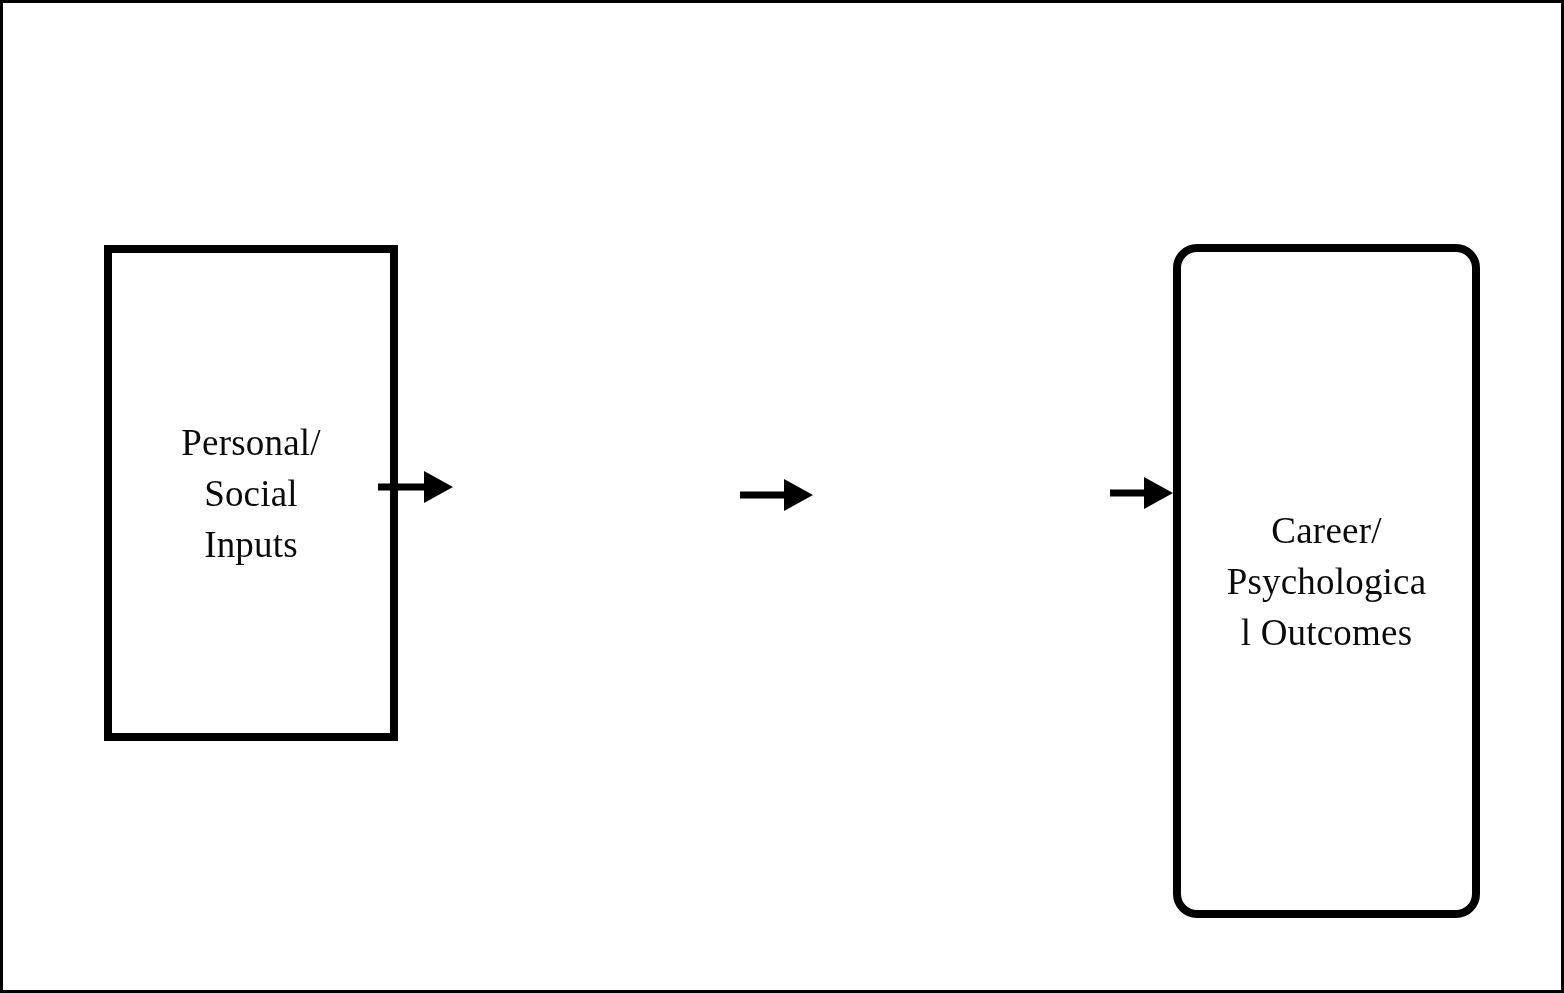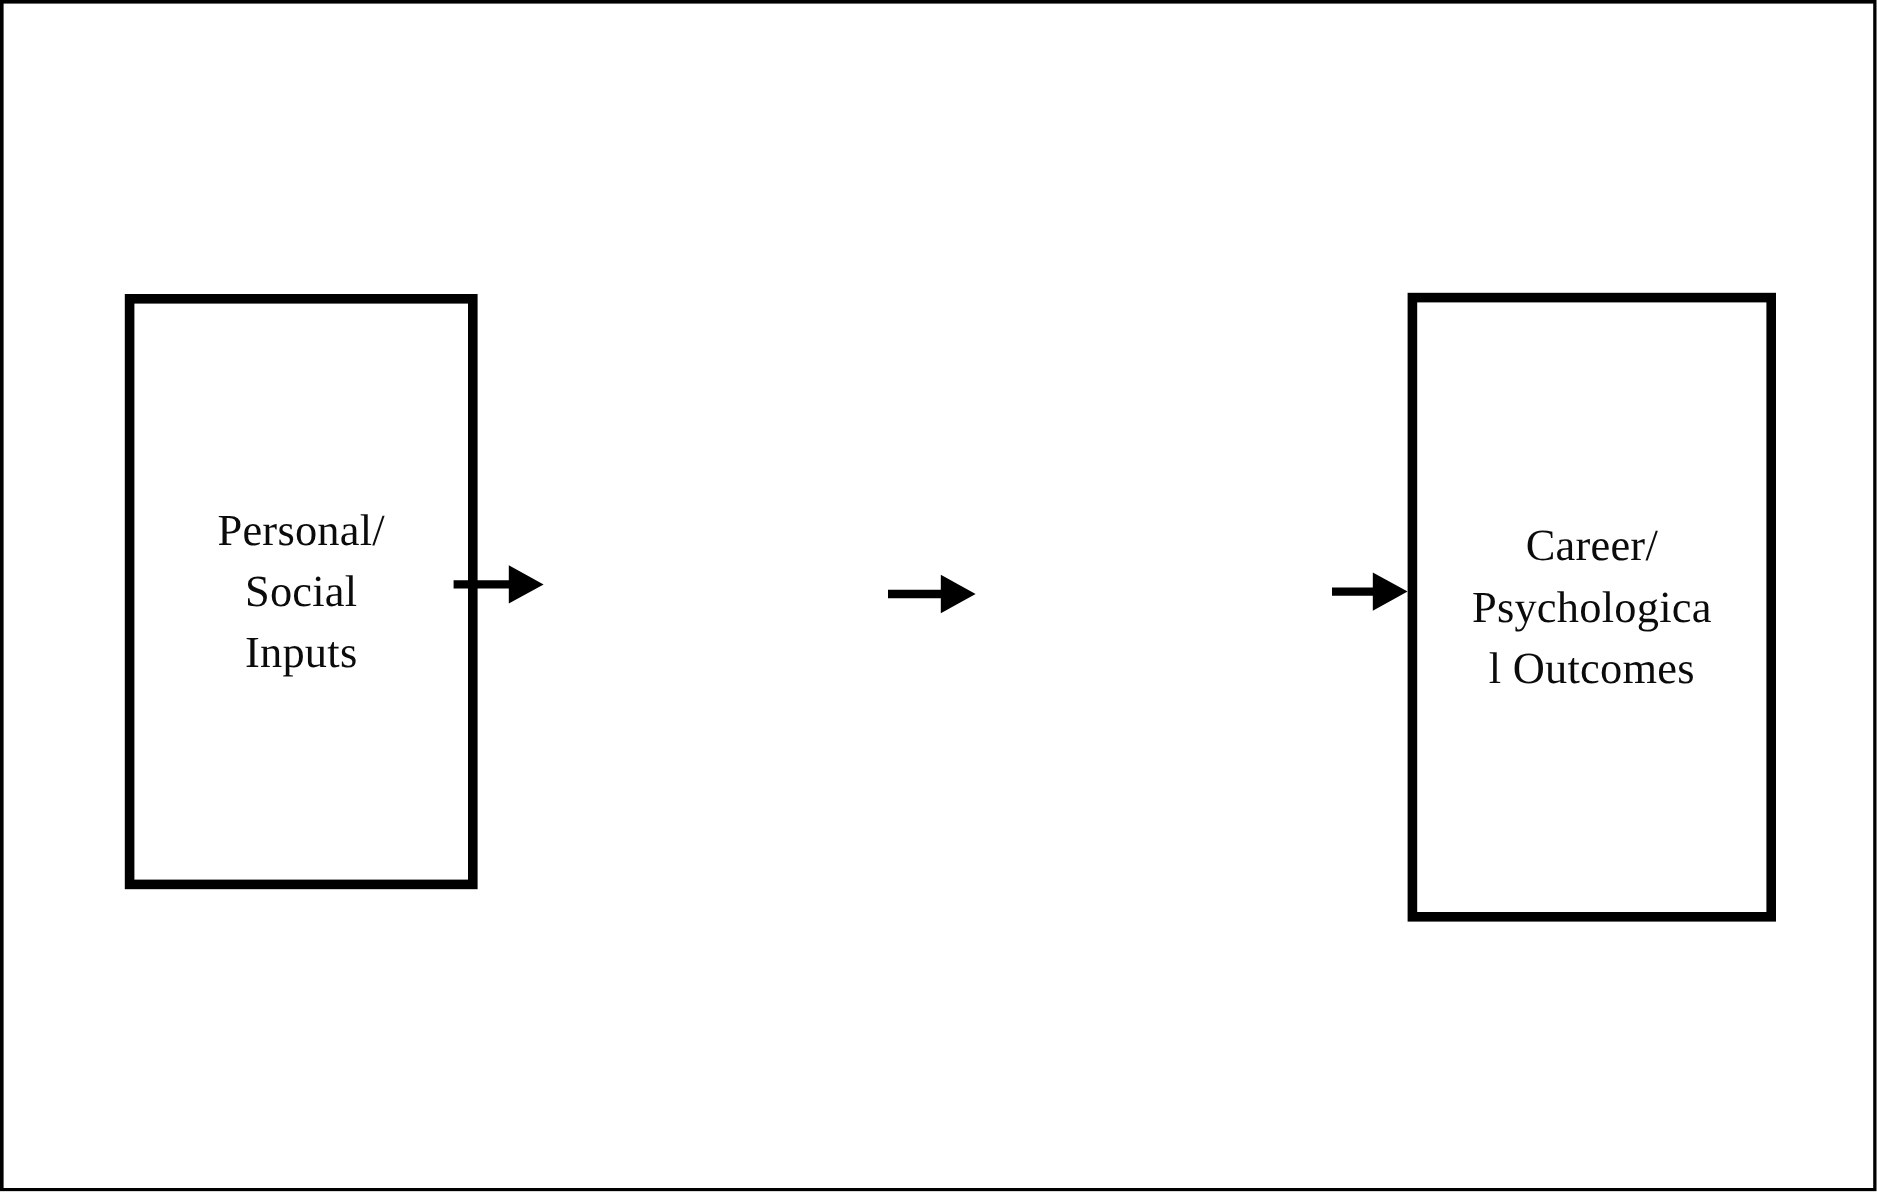--- a/index.html
+++ b/index.html
@@ -90,19 +90,19 @@
   </div>
 
 
   <div class="arrow" style="left:1110px; top:473px; width:63px;">
     <svg width="63" height="40" viewBox="0 0 63 40" aria-hidden="true">
       <line x1="0" y1="20" x2="37" y2="20" stroke="#000000" stroke-width="7"></line>
       <polygon points="34,4 63,20 34,36" fill="#000000"></polygon>
     </svg>
   </div>
 
-  <div class="node-box" style="left:1173px; top:244px; width:307px; height:524px;">
+  <div class="node-box" style="left:1173px; top:244px; width:307px; height:674px;border-radius:24px;">
     <span class="node-label">Career/
 Psychologica
 l Outcomes</span>
   </div>
 
 </div>
 
 </body></html>

